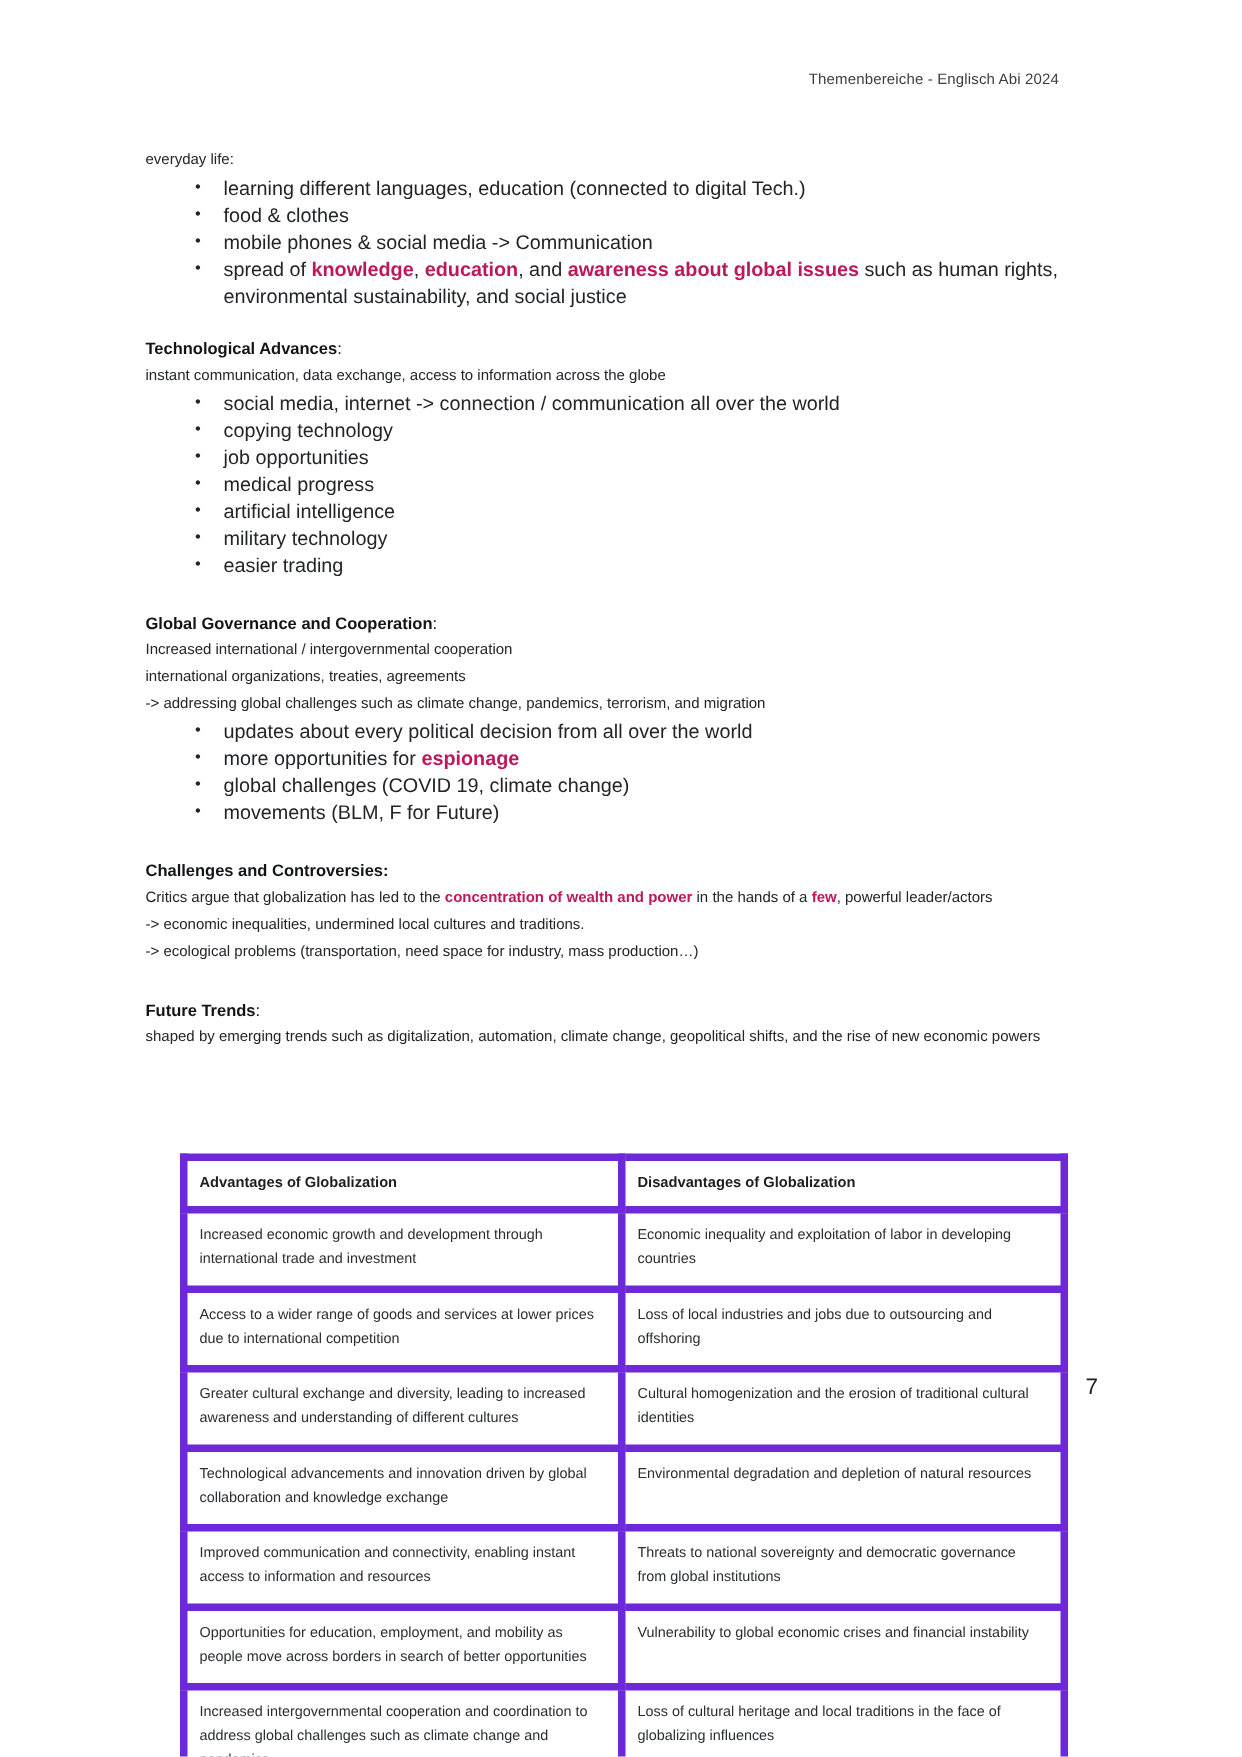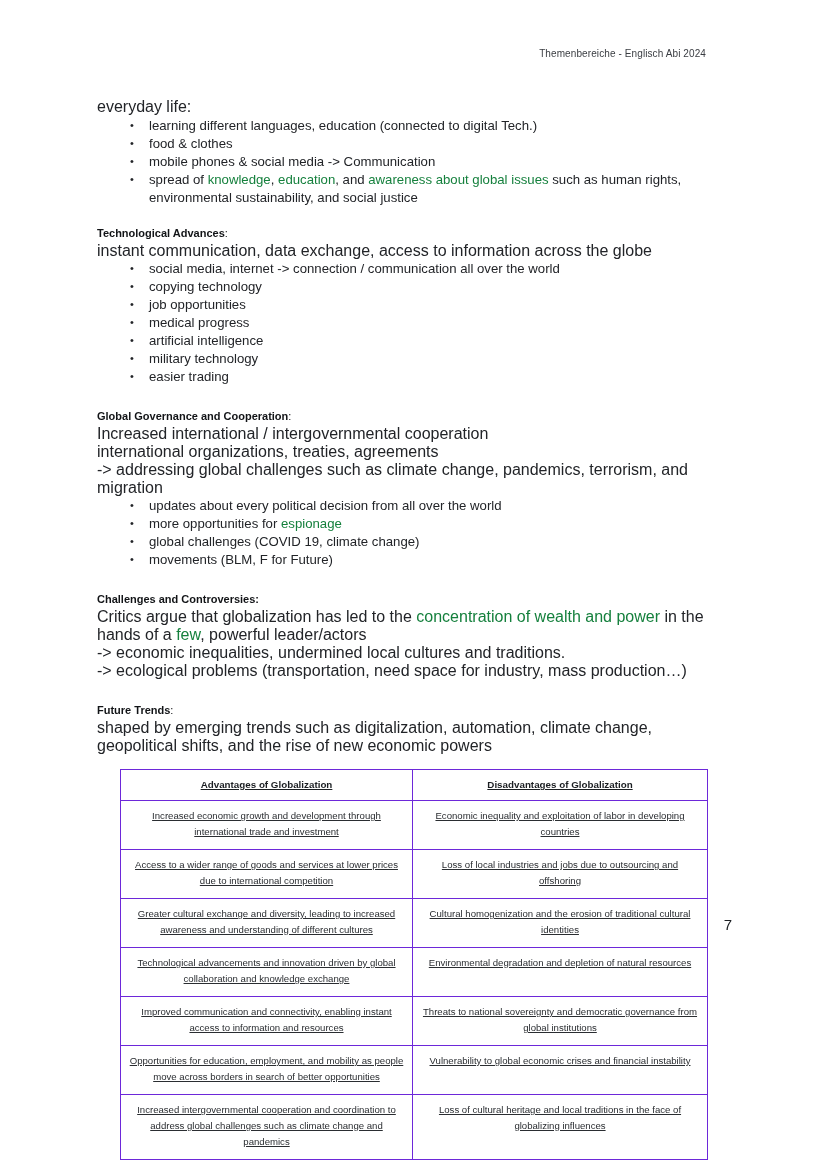--- a/index.html
+++ b/index.html
@@ -36,21 +36,21 @@
 
   
   .content {
     position: absolute;
     left: 97px;
     top: 98px;
     width: 634px;
   }
 
   .para {
-    font-size: 16px;
+    font-size: 10px;
     line-height: 18px;
     margin: 0;
     color: #222428;
   }
   .para.lead {
     margin-bottom: 1px;
   }
   .heading {
     font-size: 11px;
     line-height: 18px;
@@ -77,46 +77,45 @@
   }
   ul.bullets > li::before {
     content: "\2022";
     position: absolute;
     left: 33px;
     top: -1px;
     font-size: 11px;
     line-height: 18px;
     color: #222428;
   }
-  b, .b { font-weight: 400; color: #15803d; }
+  b, .b { font-weight: 700; color: #be185d; }
 
   
   .table-wrap {
     position: absolute;
     left: 120px;
     top: 769px;
     width: 587px;
   }
   table.cmp {
     border-collapse: collapse;
     width: 587px;
     table-layout: fixed;
     font-size: 9.6px;
     line-height: 16px;
     color: #2a2d31;
   }
   table.cmp col.c1 { width: 292px; }
   table.cmp col.c2 { width: 295px; }
   table.cmp th,
   table.cmp td {
-    border: 1px solid #6d28d9;
-    text-align: center;
+    border: 5px solid #6d28d9;
+    text-align: left;
     vertical-align: top;
     padding: 7px 8px 8px 8px;
-    text-decoration: underline;
   }
   table.cmp th {
     font-weight: 700;
     color: #1b1e22;
     padding-top: 7px;
     padding-bottom: 7px;
     font-size: 9.8px;
   }
   table.cmp td { padding-top: 7px; padding-bottom: 9px; }
 

